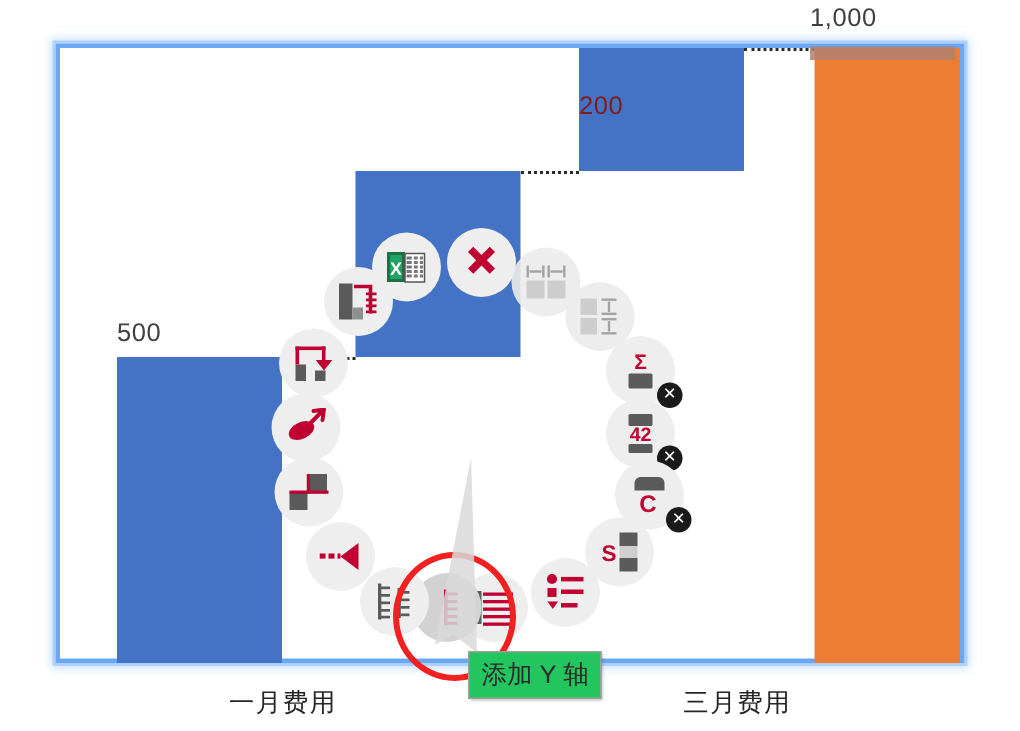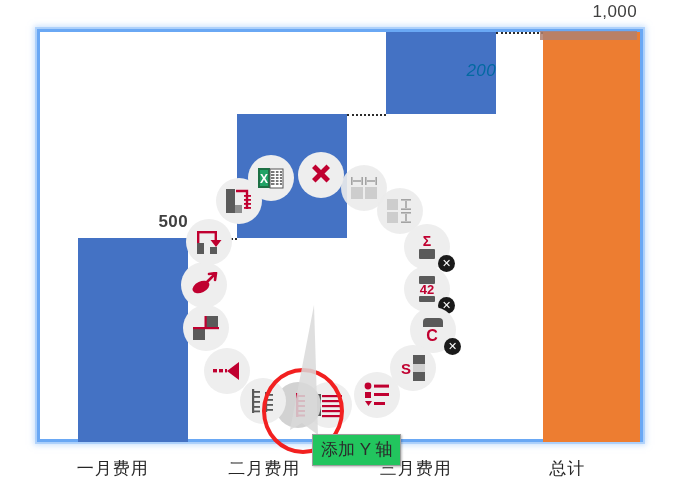--- a/index.html
+++ b/index.html
@@ -13,24 +13,24 @@
     border:3px solid #6aa8f4;
     box-sizing:border-box;
     box-shadow:0 0 0 2px rgba(140,190,250,.55),
                0 0 6px 3px rgba(150,195,250,.55);
   }
   #plot-area{position:absolute;left:0;top:0;right:0;bottom:0;overflow:visible;}
 
   
   .bar{position:absolute;}
   .bar-label{
-    position:absolute;width:100%;text-align:right;
+    position:absolute;width:100%;text-align:left;
     font-size:17px;color:#404040;letter-spacing:.4px;
   }
-  .bar-label.inside{color:#0369a1;font-style:italic;}
+  .bar-label.inside{color:#7f1d1d;}
 
   .connector{position:absolute;height:0;border-top:2px dotted #2b2b2b;}
 
   
   #axis-labels{
     position:absolute;left:37px;top:446px;width:606px;height:34px;
     display:flex;
     align-items:flex-end;
   }
   #axis-labels .cat{
@@ -75,21 +75,21 @@
     box-shadow:1px 1px 2px rgba(0,0,0,.25);
   }
 </style>
 </head>
 <body>
 
 <div id="chart-frame">
   <div id="plot-area">
 
     <div class="bar" style="left:38px;top:206px;width:110px;height:204px;background:#4472C4;"></div>
-    <div class="bar-label" style="left:38px;top:180px;width:110px;font-weight:bold;">500</div>
+    <div class="bar-label" style="left:38px;top:180px;width:110px;">500</div>
 
     <div class="connector" style="left:148px;top:206px;width:49px;"></div>
 
     <div class="bar" style="left:197px;top:82px;width:110px;height:124px;background:#4472C4;"></div>
     <div class="bar-label inside" style="left:197px;top:110px;width:110px;opacity:0;">300</div>
 
     <div class="connector" style="left:307px;top:82px;width:39px;"></div>
 
     <div class="bar" style="left:346px;top:0px;width:110px;height:82px;background:#4472C4;"></div>
     <div class="bar-label inside" style="left:346px;top:29px;width:110px;">200</div>
@@ -99,23 +99,21 @@
     <div class="bar" style="left:503px;top:0px;width:97px;height:410px;background:#ED7D31;"></div>
   </div>
 </div>
 
 <div class="bar" style="left:540px;top:31px;width:97px;height:9px;background:#b08070;opacity:.85;"></div>
 
 <div class="bar-label" style="left:540px;top:2px;width:97px;">1,000</div>
 
 <div id="axis-labels">
   <div class="cat">一月费用</div>
-  <div class="cat">二月费用</div>
   <div class="cat">三月费用</div>
-  <div class="cat">总计</div>
 </div>
 
 <div id="radial-menu">
 
   <div class="rmi" style="left:248px;top:155px;">
     <svg width="28" height="28" viewBox="0 0 28 28">
       <rect x="1" y="4" width="12" height="20" fill="#1d7044"></rect>
       <rect x="3" y="6" width="8" height="16" fill="#21a366"></rect>
       <text x="7" y="19" font-size="12" font-weight="bold" fill="#ffffff" text-anchor="middle" font-family="Liberation Sans, sans-serif">X</text>
       <rect x="13" y="5" width="13" height="19" fill="#ffffff" stroke="#555" stroke-width="1"></rect>

